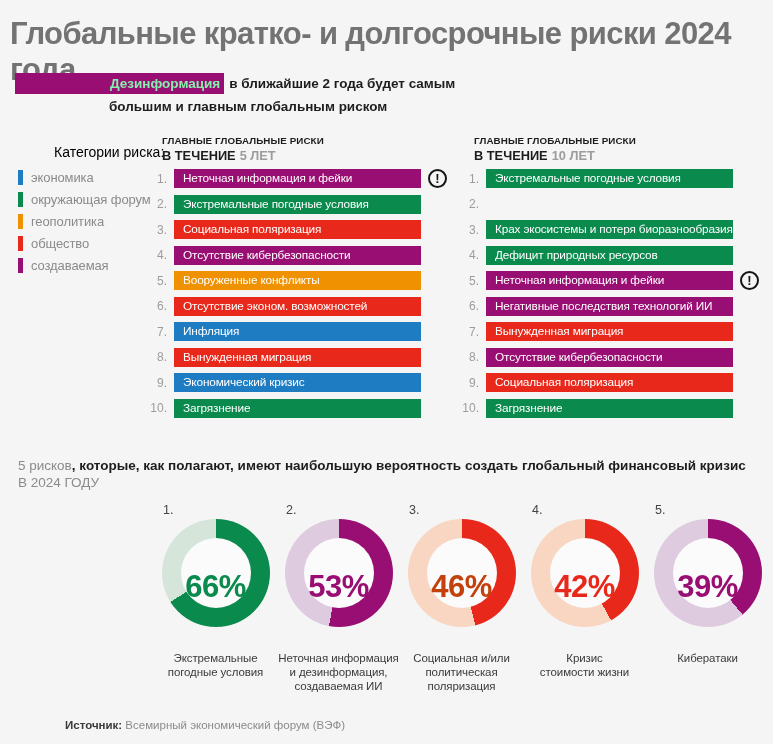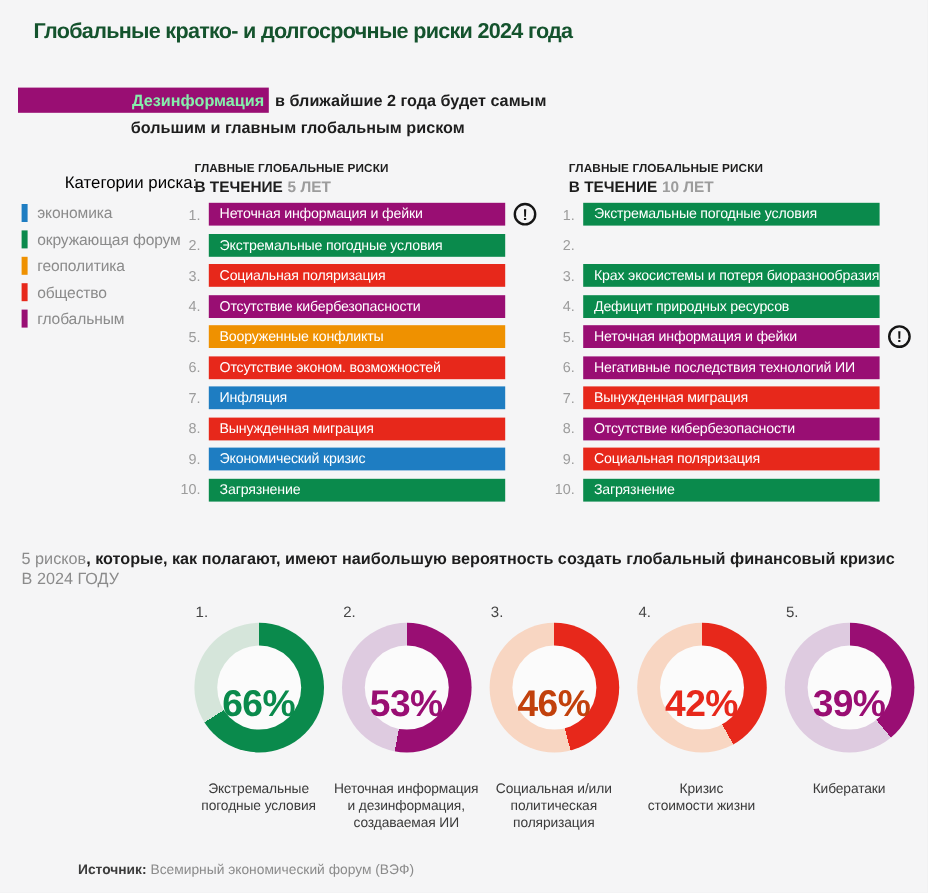--- a/index.html
+++ b/index.html
@@ -1,20 +1,20 @@
 <!DOCTYPE html>
 <html><head>
 <meta charset="utf-8">
 <style>
   * { margin:0; padding:0; box-sizing:border-box; }
   body { font-family:"Liberation Sans", sans-serif; background:#e9e9ea; }
   .canvas { position:relative; width:773px; height:744px; background:#f5f5f6; overflow:hidden; }
 
-  .page-title { position:absolute; left:28px; top:16px; font-size:18px; font-weight:700;
-    color:#14532d; letter-spacing:-0.6px; }
+  .page-title { position:absolute; left:10px; top:16px; font-size:31px; font-weight:700;
+    color:#737373; letter-spacing:-0.6px; }
 
   .banner { position:absolute; left:15px; top:73px; font-size:13.5px; font-weight:700;
     color:#1d1d1d; line-height:21px; }
   .banner .hl { background:#990e73; color:#86efac; padding:3px 4px 3px 95px; margin-right:5px; }
   .banner .line2 { margin-left:94px; margin-top:2px; }
 
   .legend { position:absolute; left:18px; top:144px; }
   .legend-title { font-size:14px; color:#000000; margin-bottom:10px;margin-left:36px; }
   .legend-item { display:flex; align-items:flex-start; height:15px; margin-bottom:7px; }
   .legend-swatch { width:5px; height:15px; flex:0 0 5px; }
@@ -81,21 +81,21 @@
         <div class="legend-item">
           <span class="legend-swatch" style="background: rgb(239, 145, 0);"></span>
           <span class="legend-label">геополитика</span>
         </div>
         <div class="legend-item">
           <span class="legend-swatch" style="background: rgb(231, 40, 27);"></span>
           <span class="legend-label">общество</span>
         </div>
         <div class="legend-item">
           <span class="legend-swatch" style="background: rgb(153, 14, 115);"></span>
-          <span class="legend-label">глобальным</span>
+          <span class="legend-label">создаваемая</span>
         </div>
       </div>
   </div>
 
   <div class="list-header" style="left:162px">
     <div class="lh1">ГЛАВНЫЕ ГЛОБАЛЬНЫЕ РИСКИ</div>
     <div class="lh2">
       <span>В ТЕЧЕНИЕ</span><span class="gray">5 ЛЕТ</span>
     </div>
   </div>

